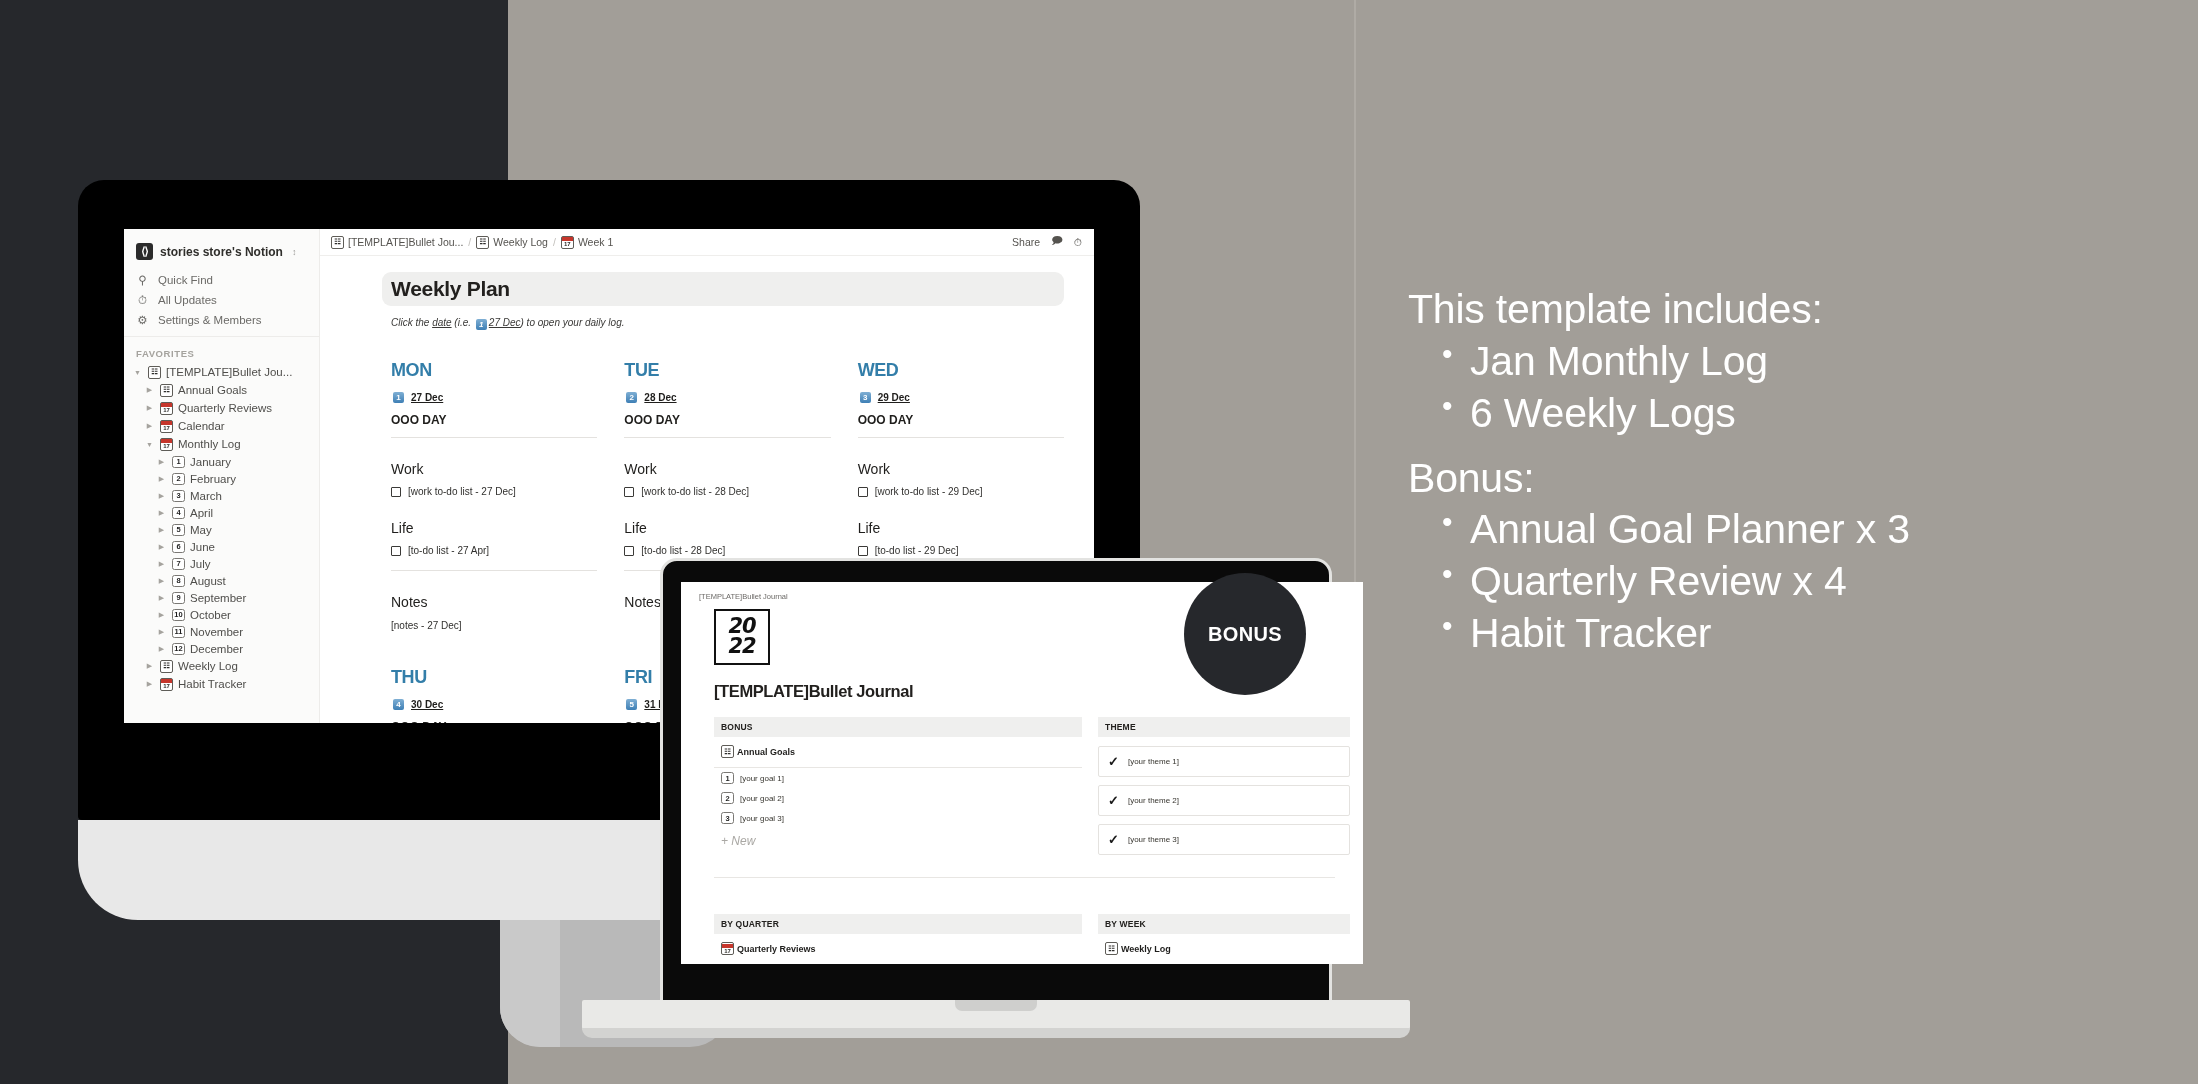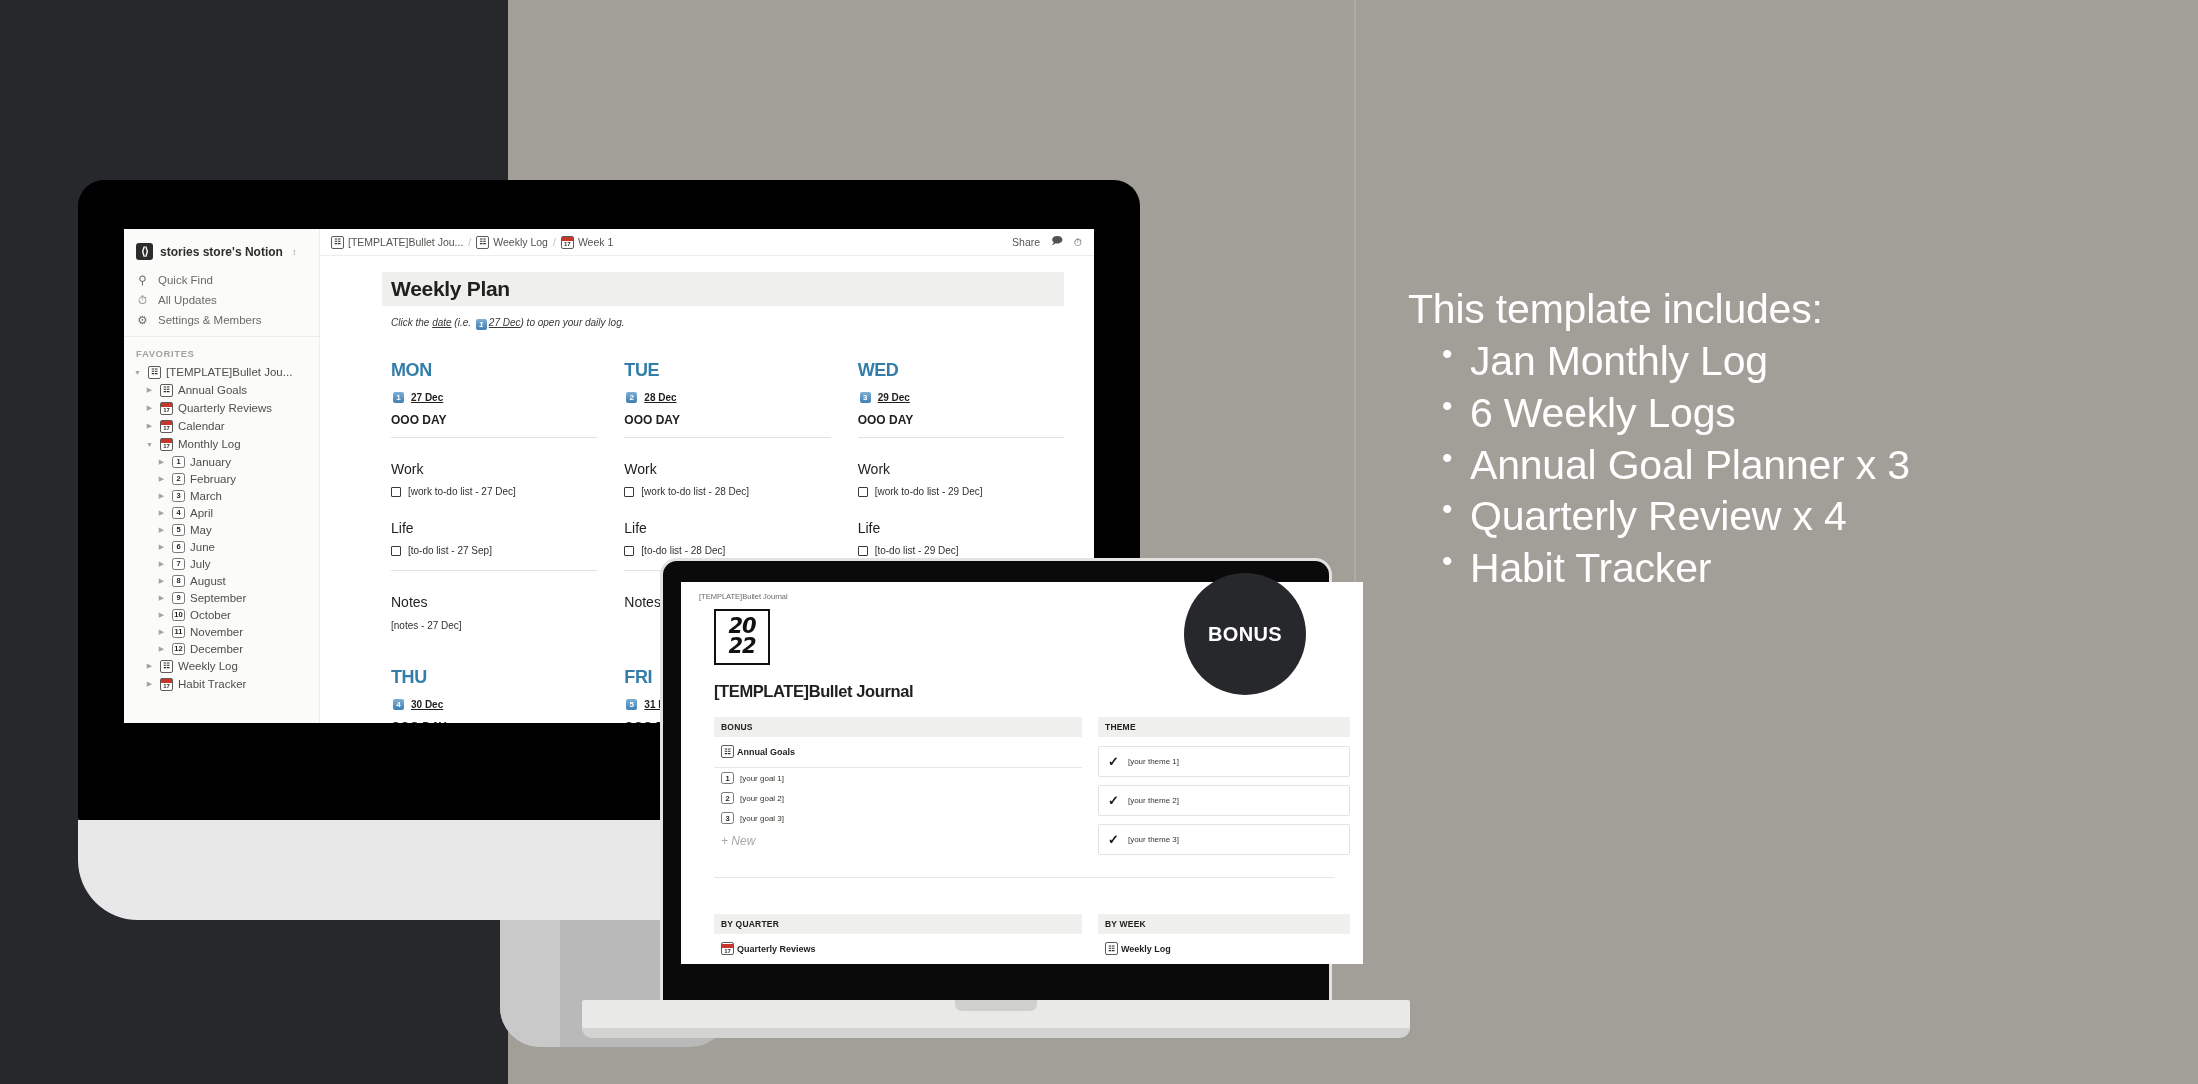--- a/index.html
+++ b/index.html
@@ -132,21 +132,21 @@
     border-bottom: 1px solid #EFEEEC;
     font-size: 10.5px; color: #55534F;
   }
   .crumb { display: flex; align-items: center; gap: 4px; }
   .crumb-sep { color: #C3C1BD; margin: 0 5px; }
   .nw-top-right { margin-left: auto; display: flex; align-items: center; gap: 11px; color:#55534F; }
   .nw-doc { padding: 16px 30px 0 62px; overflow: hidden; }
   .doc-title {
     background: #EFEFEE;
     font-size: 21px; font-weight: 700; color: #22201E;
-    padding: 5px 9px; letter-spacing: -.3px;
+    padding: 5px 9px; letter-spacing: -.3px; border-radius: 9px;
   }
   .doc-sub { font-size: 10px; font-style: italic; color: #3A3937; padding: 11px 9px 0; }
   .doc-sub u { text-decoration: underline; }
   .mini-chip {
     display: inline-flex; align-items: center; justify-content: center;
     width: 11px; height: 11px; border-radius: 2px;
     background: linear-gradient(#7FAFD4, #3E7FB5);
     color: #fff; font-size: 8px; font-weight: 700;
     vertical-align: -1px; margin: 0 2px;
   }
@@ -449,21 +449,21 @@
                   <div class="ooo">OOO DAY</div>
                   <div class="hr"></div>
                   <div class="sec-label">Work</div>
                   <div class="todo">
                     <span class="cb"></span>
                     <span>[work to-do list - 27 Dec]</span>
                   </div>
                   <div class="sec-label">Life</div>
                   <div class="todo">
                     <span class="cb"></span>
-                    <span>[to-do list - 27 Sep]</span>
+                    <span>[to-do list - 27 Apr]</span>
                   </div>
                   <div class="hr" style="margin-top:14px;"></div>
                   <div class="sec-label">Notes</div>
                   <div class="notes-txt">[notes - 27 Dec]</div>
                 </div>
                 <div>
                   <div class="day-name">TUE</div>
                   <div class="day-date">
                     <span class="mini-chip">2</span>
                     <u>28 Dec</u>
@@ -620,20 +620,21 @@
   <div class="bonus-badge">
     <span>BONUS</span>
   </div>
 
   <div class="promo">
     <div class="promo-head">This template includes:</div>
     <ul id="inc-host">
         <li>Jan Monthly Log</li>
         <li>6 Weekly Logs</li>
       </ul>
+    <div class="promo-bonus">Bonus:</div>
     <ul id="bonus-host">
         <li>Annual Goal Planner x 3</li>
         <li>Quarterly Review x 4</li>
         <li>Habit Tracker</li>
       </ul>
   </div>
 
 </div>
 
 </body></html>

